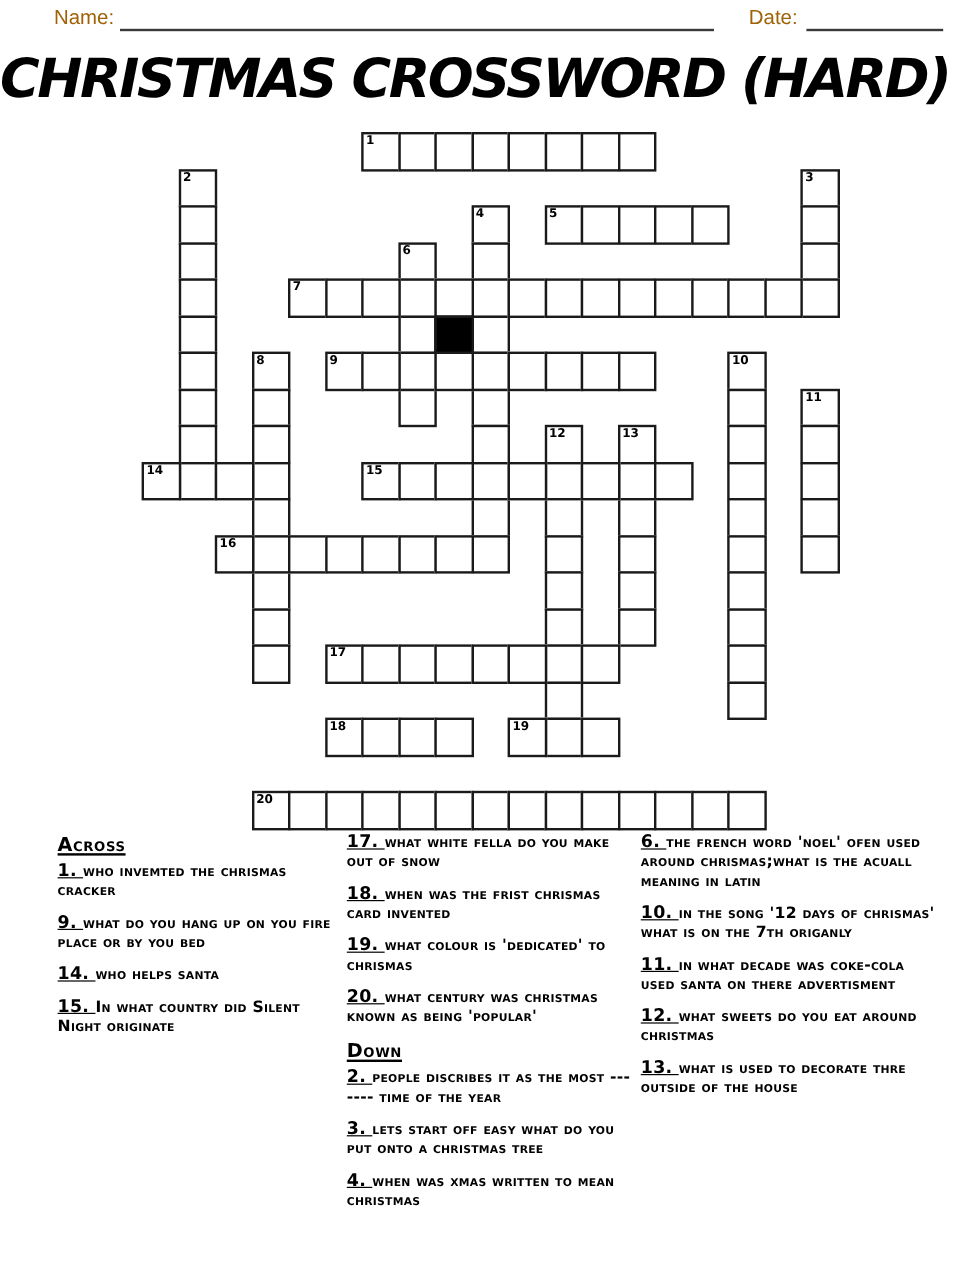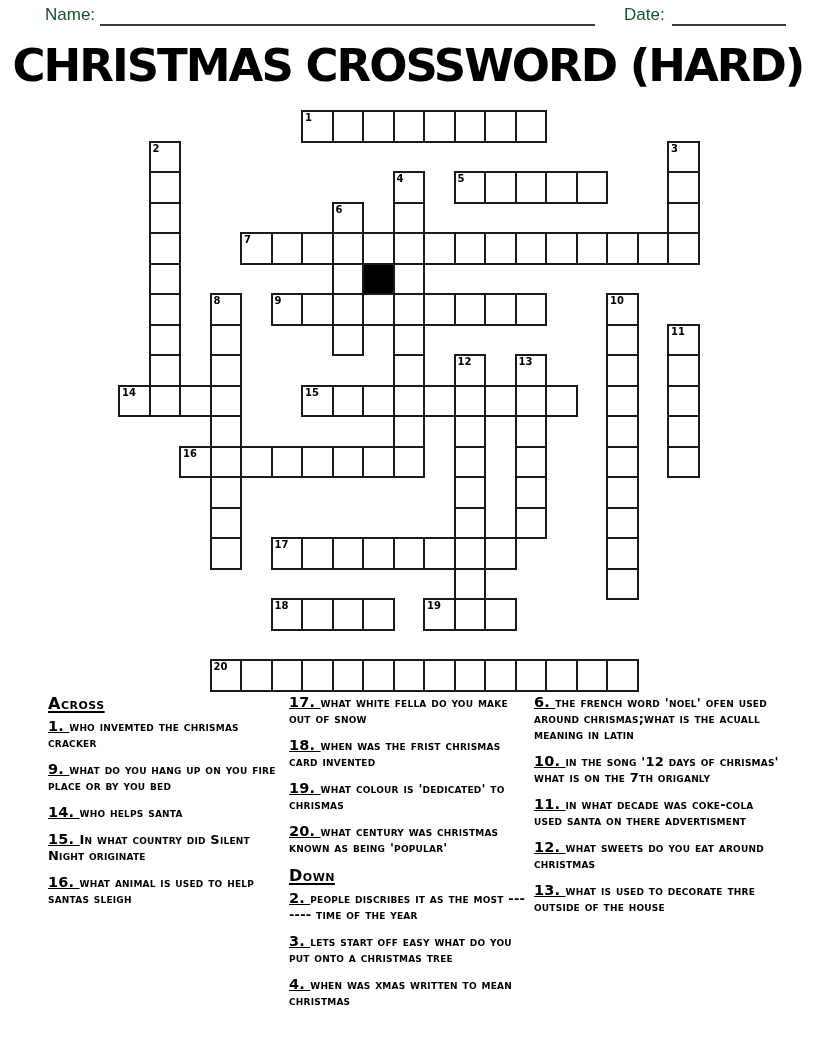--- a/index.html
+++ b/index.html
@@ -1,31 +1,32 @@
 <!DOCTYPE html>
 <html><head>
 <meta charset="utf-8">
 <style>
   html,body{margin:0;padding:0;}
   body{
     width:816px;height:1056px;position:relative;background:#ffffff;
     font-family:"DejaVu Sans",sans-serif;color:#000;overflow:hidden;
   }
   
-  .hdr-label{position:absolute;font:17px "Liberation Sans",sans-serif;color:#14532d;}
+  .hdr-label{position:absolute;font:17px "Liberation Sans",sans-serif;color:#a16207;}
   #name-label{left:45px;top:5px;}
   #date-label{left:624px;top:5px;}
   .write-line{position:absolute;border-bottom:2px solid #3a3a3a;height:18px;top:6px;}
   #name-line{left:100px;width:495px;}
   #date-line{left:672px;width:114px;}
   
   #title{
-    position:absolute;top:38px;left:0;width:816px;text-align:center;
+    position:absolute;top:38px;left:0;width:816px;
     font-weight:bold;font-size:45px;letter-spacing:-2px;line-height:56px;
     font-family:"DejaVu Sans",sans-serif;
+    font-style:italic;
   }
   
   #grid{position:absolute;left:118px;top:110px;width:584px;height:584px;}
   .cell{
     position:absolute;width:32.5px;height:32.5px;box-sizing:border-box;
     border:2.2px solid #1a1a1a;background:#fff;
   }
   .cell.black{background:#000;}
   .cnum{
     position:absolute;top:0;left:2px;
@@ -243,21 +244,20 @@
     <div class="cell black" style="left: 244px; top: 152.5px;"></div>
   </div>
 
 <div id="clues">
     <div class="clue-col col1">
       <div class="clue-head">Across</div>
       <p class="clue"><span class="num">1. </span>who invemted the chrismas cracker</p>
       <p class="clue"><span class="num">9. </span>what do you hang up on you fire place or by you bed</p>
       <p class="clue"><span class="num">14. </span>who helps santa</p>
       <p class="clue"><span class="num">15. </span>In what country did Silent Night originate</p>
-      <p class="clue"><span class="num">16. </span>what animal is used to help santas sleigh</p>
     </div>
     <div class="clue-col col2">
       <p class="clue"><span class="num">17. </span>what white fella do you make out of snow</p>
       <p class="clue"><span class="num">18. </span>when was the frist chrismas card invented</p>
       <p class="clue"><span class="num">19. </span>what colour is 'dedicated' to chrismas</p>
       <p class="clue"><span class="num">20. </span>what century was christmas known as being 'popular'</p>
       <div class="clue-head">Down</div>
       <p class="clue"><span class="num">2. </span>people discribes it as the most ------- time of the year</p>
       <p class="clue"><span class="num">3. </span>lets start off easy what do you put onto a christmas tree</p>
       <p class="clue"><span class="num">4. </span>when was xmas written to mean christmas</p>

